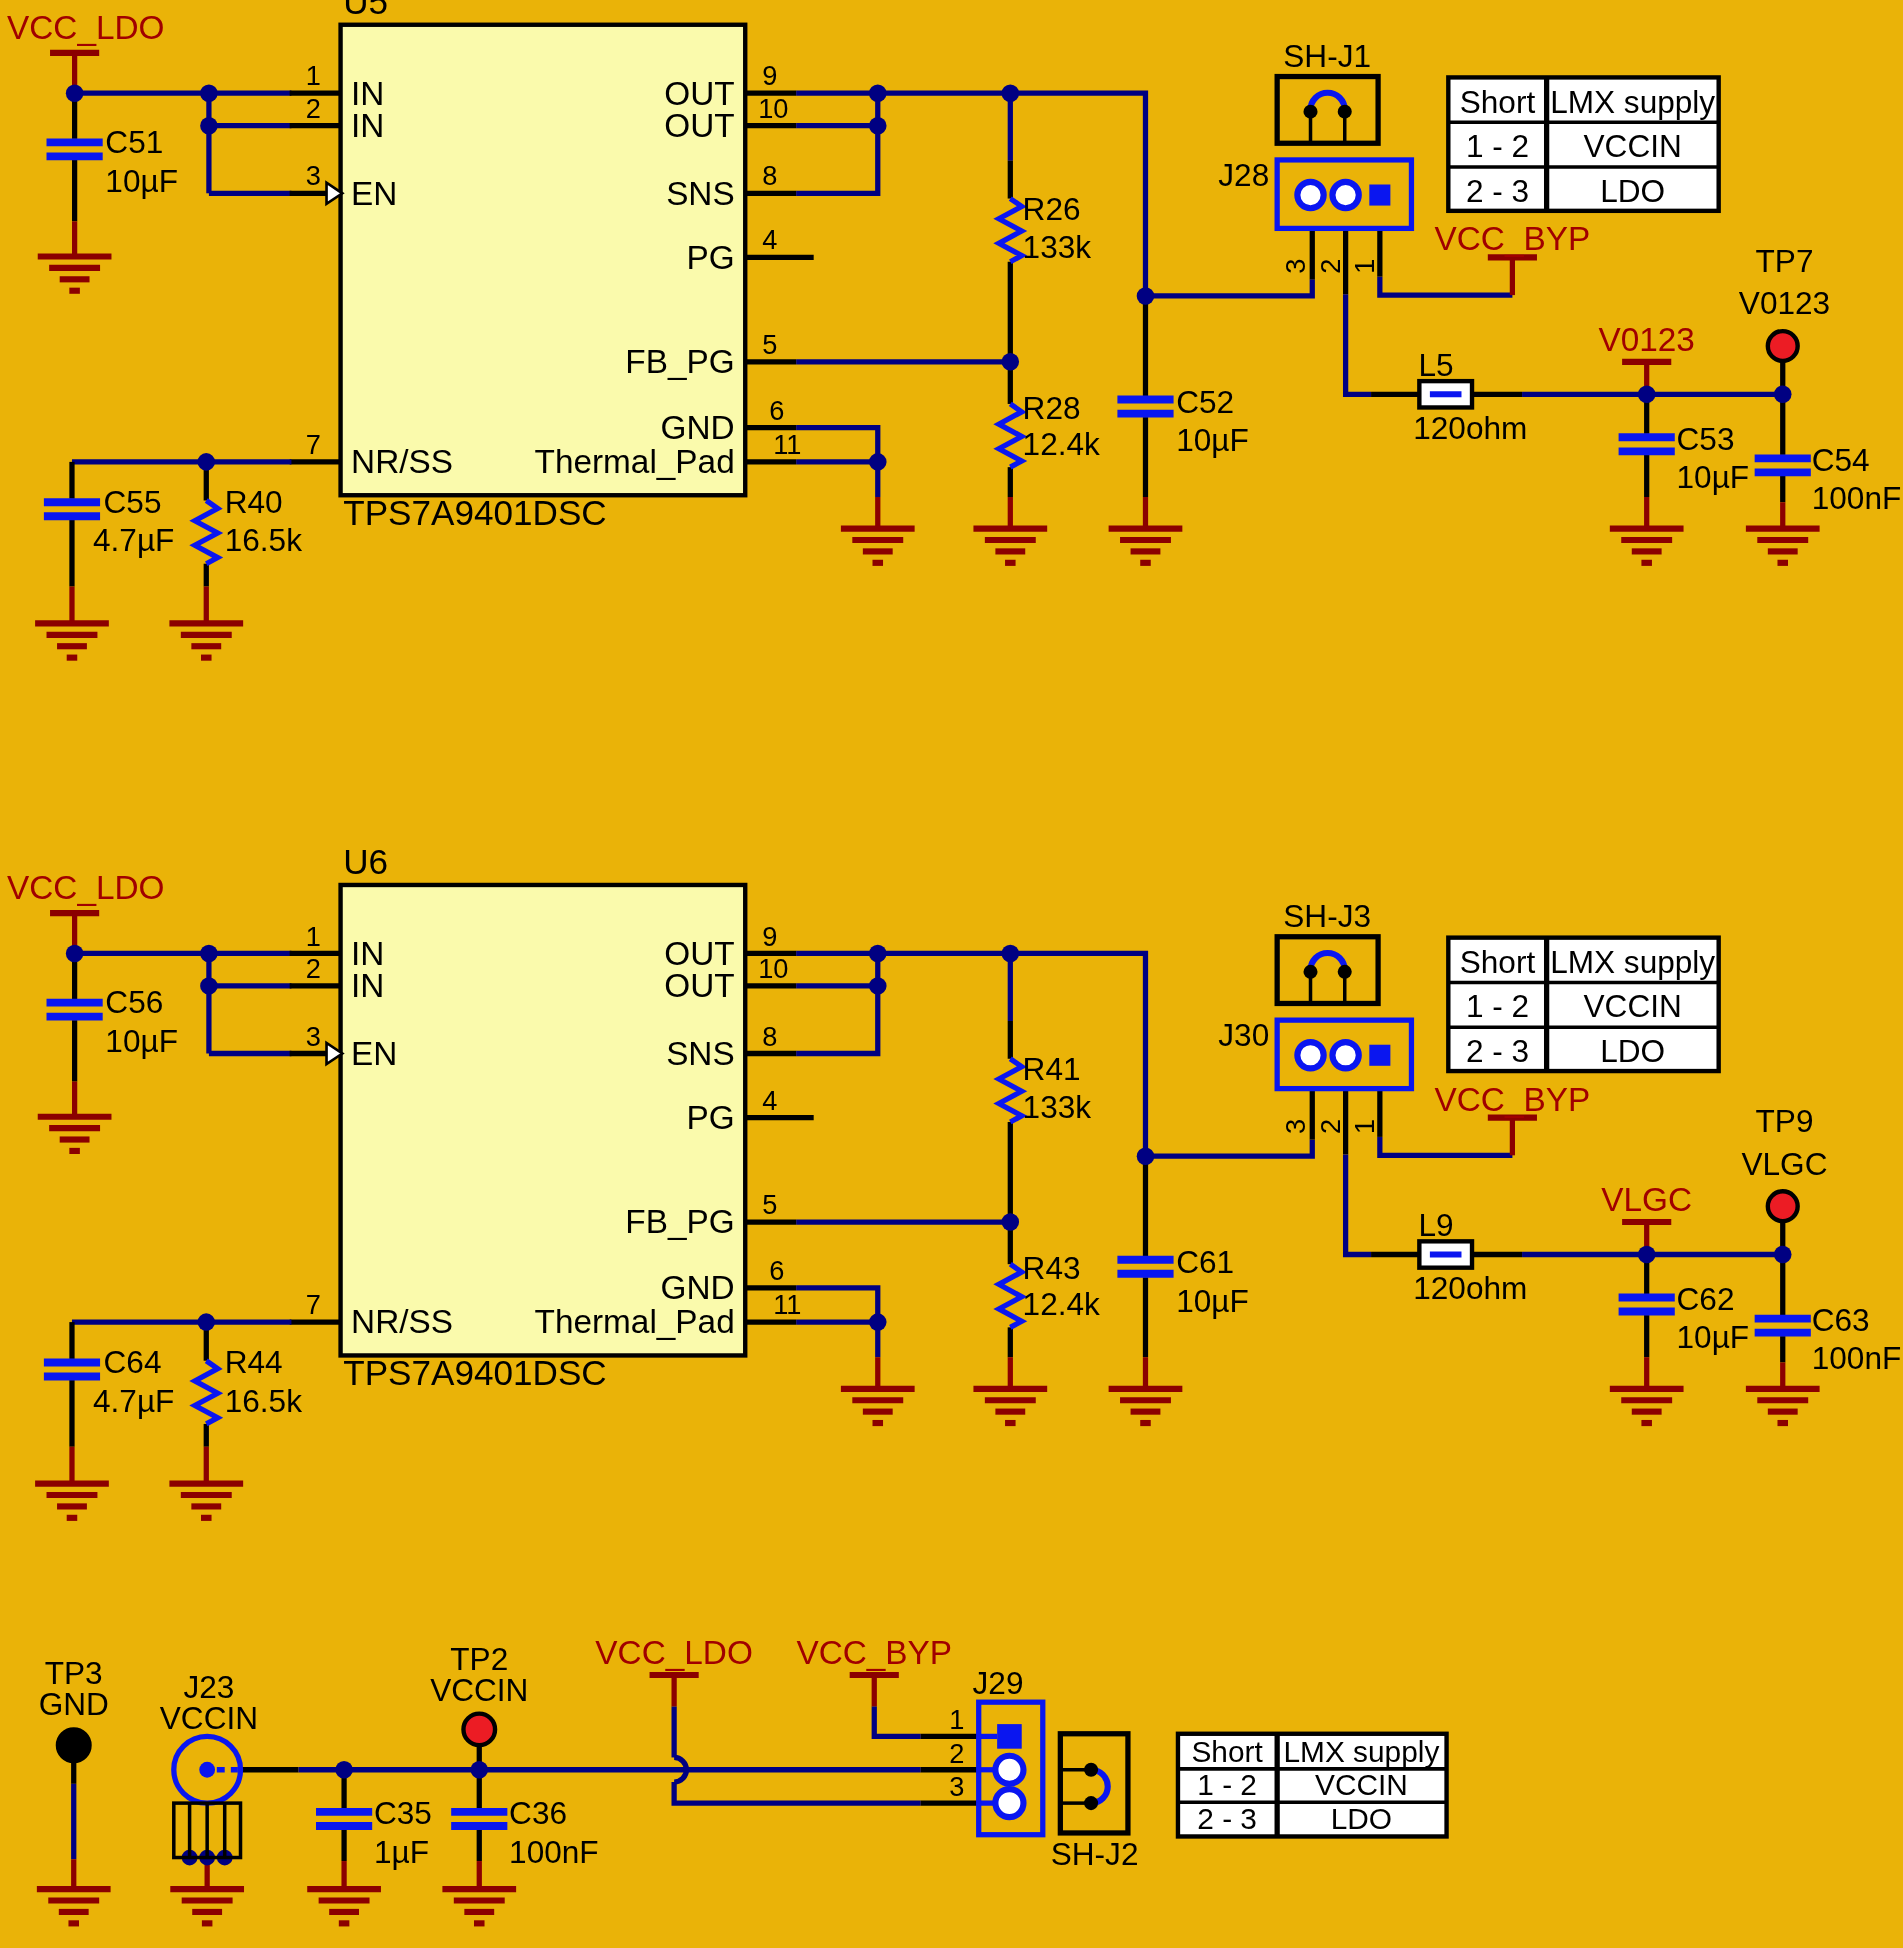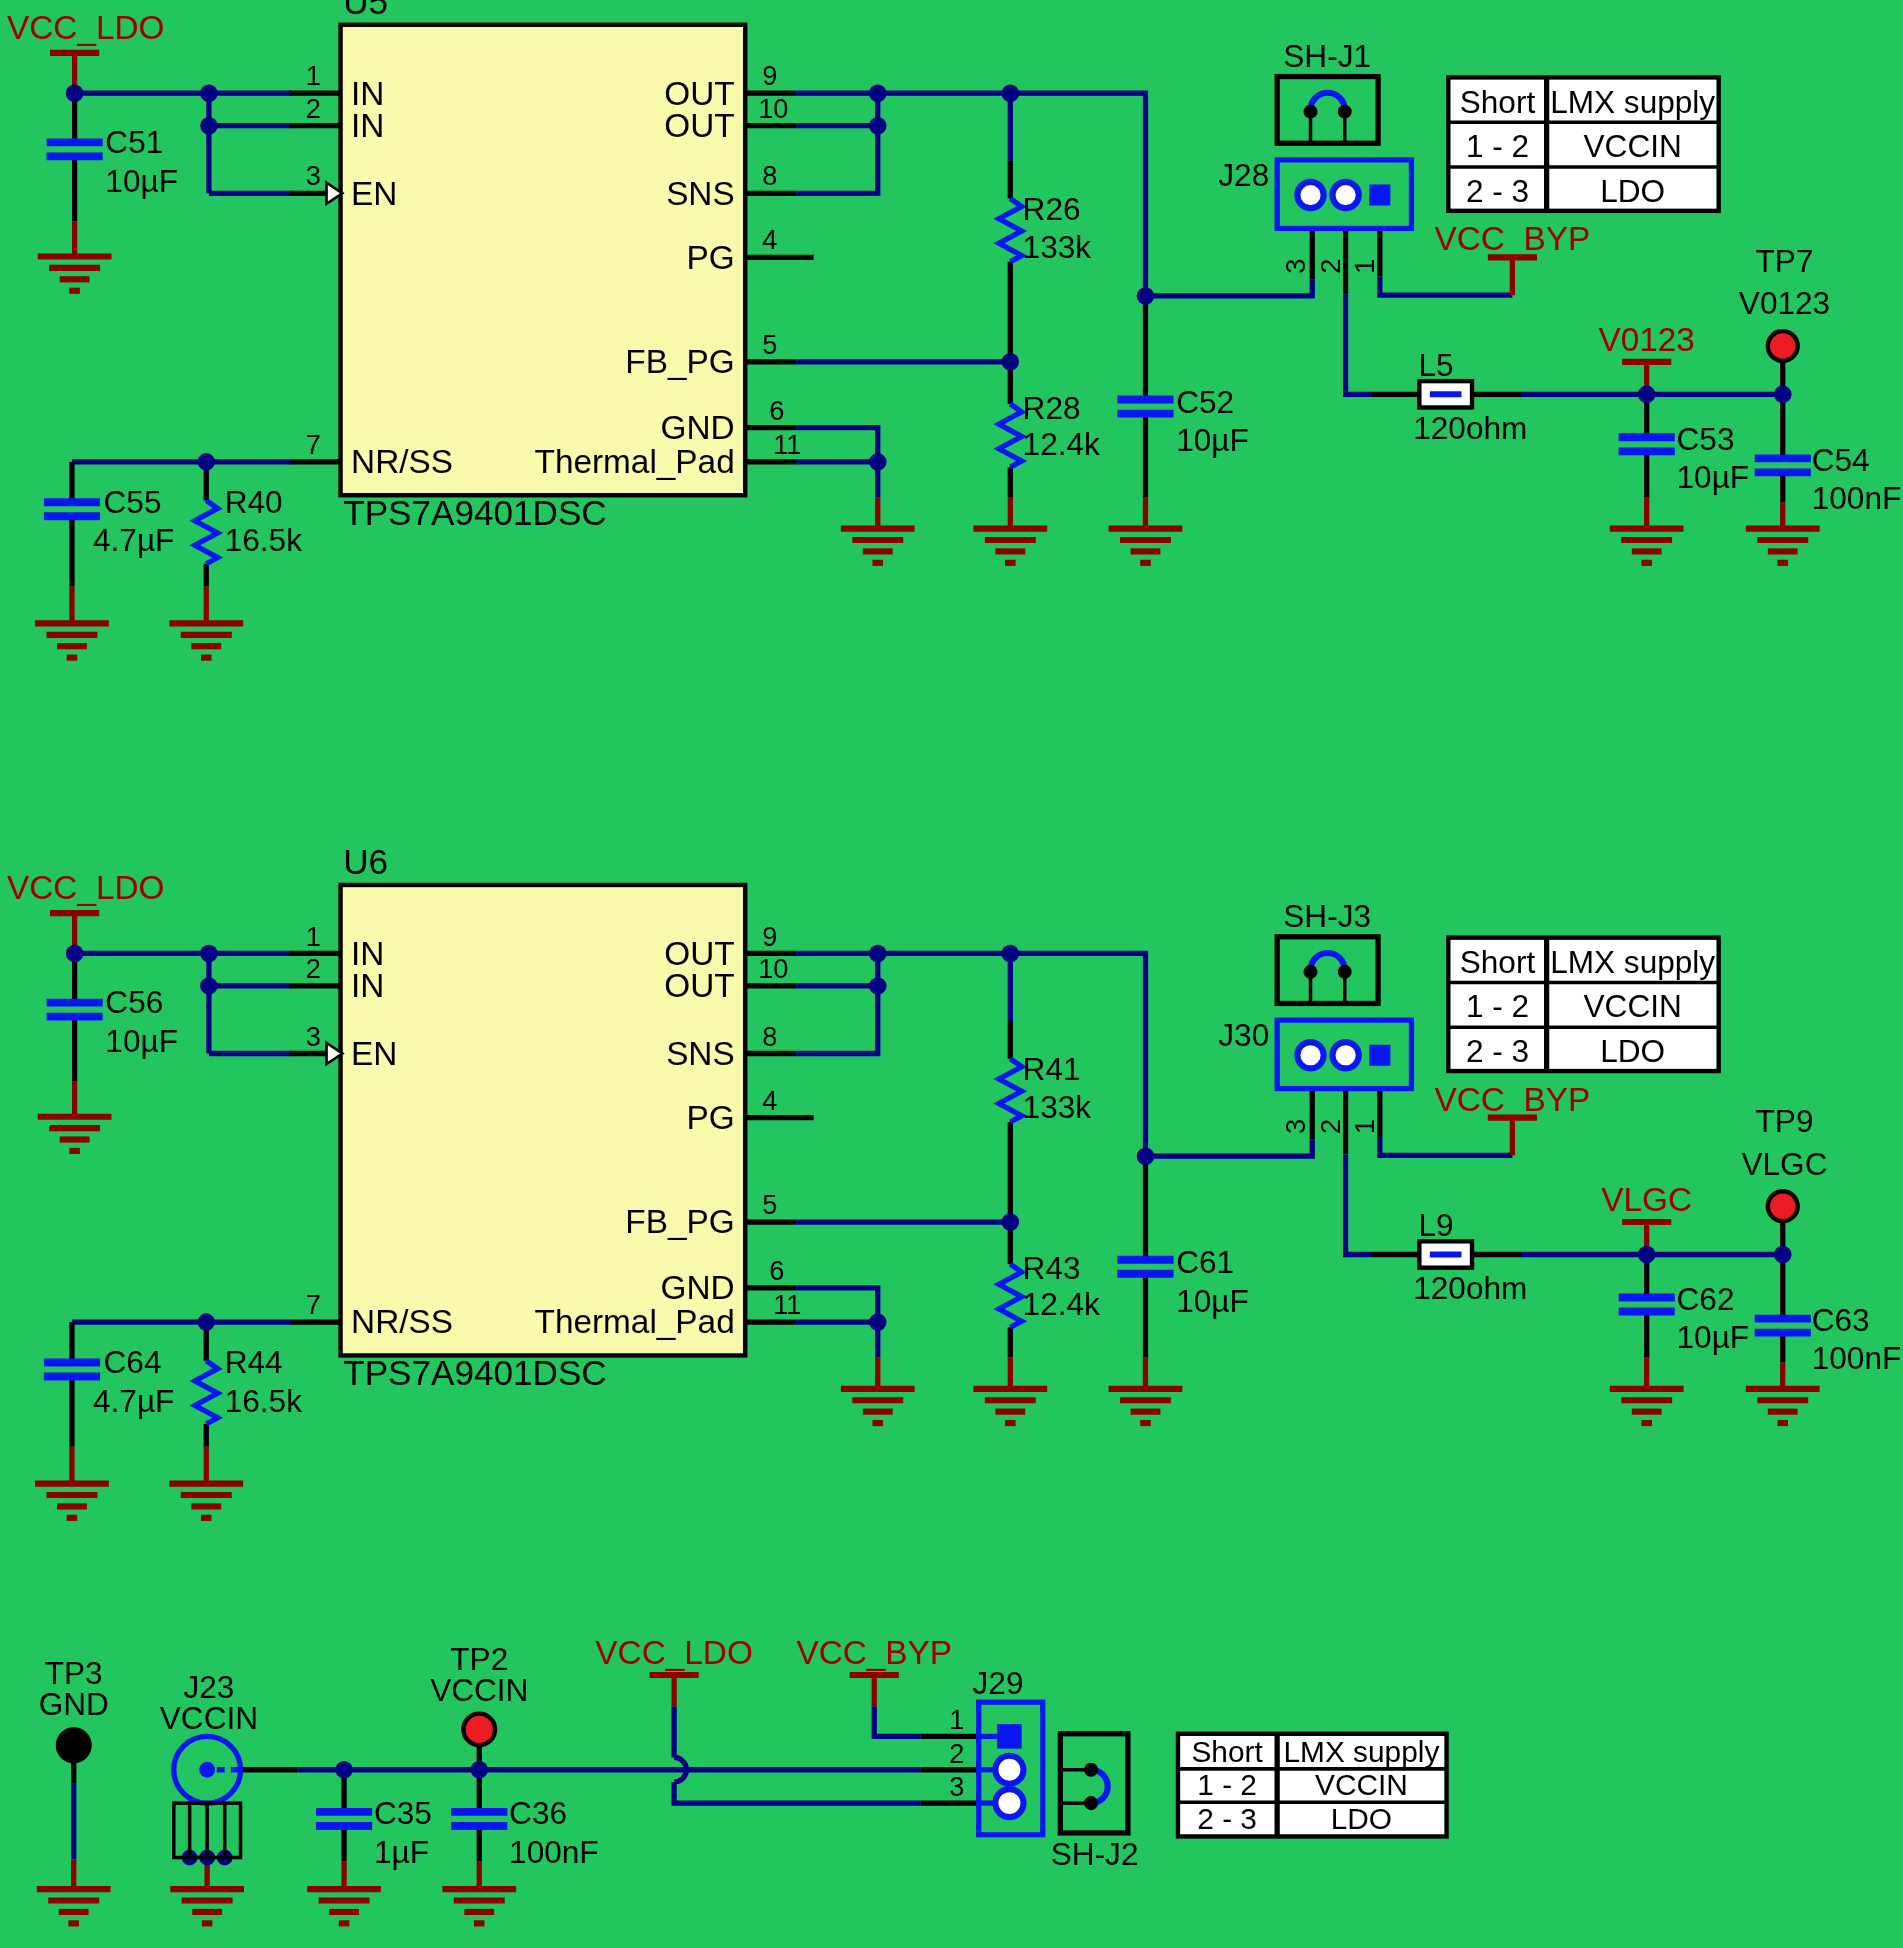--- a/index.html
+++ b/index.html
@@ -1,16 +1,16 @@
 <!DOCTYPE html>
 <html style="font-size:14px"><head>
 <meta charset="utf-8">
 <style>
   html,body{margin:0;padding:0;background:#fff;}
-  .page{width:1903px;height:1949px;background:#22c55e;}
+  .page{width:1903px;height:1949px;background:#eab308;}
   svg text{font-family:"Liberation Sans","DejaVu Sans",sans-serif;fill:#000;}
   .f40{font-size:40px}.f38{font-size:38px}.f36{font-size:36px}.f34{font-size:34px}.f31{font-size:31px}
   .mid{text-anchor:middle}.end{text-anchor:end}
   .net{fill:#A00000}
   .w{stroke:#000082;stroke-width:6;fill:none}
   .k{stroke:#000000;stroke-width:6;fill:none}
   .k4{stroke:#000000;stroke-width:4;fill:none}
   .r{stroke:#8B0000;stroke-width:6;fill:none}
   .r7{stroke:#8B0000;stroke-width:7;fill:none}
   .b{stroke:#0A16F0;stroke-width:6;fill:none}

